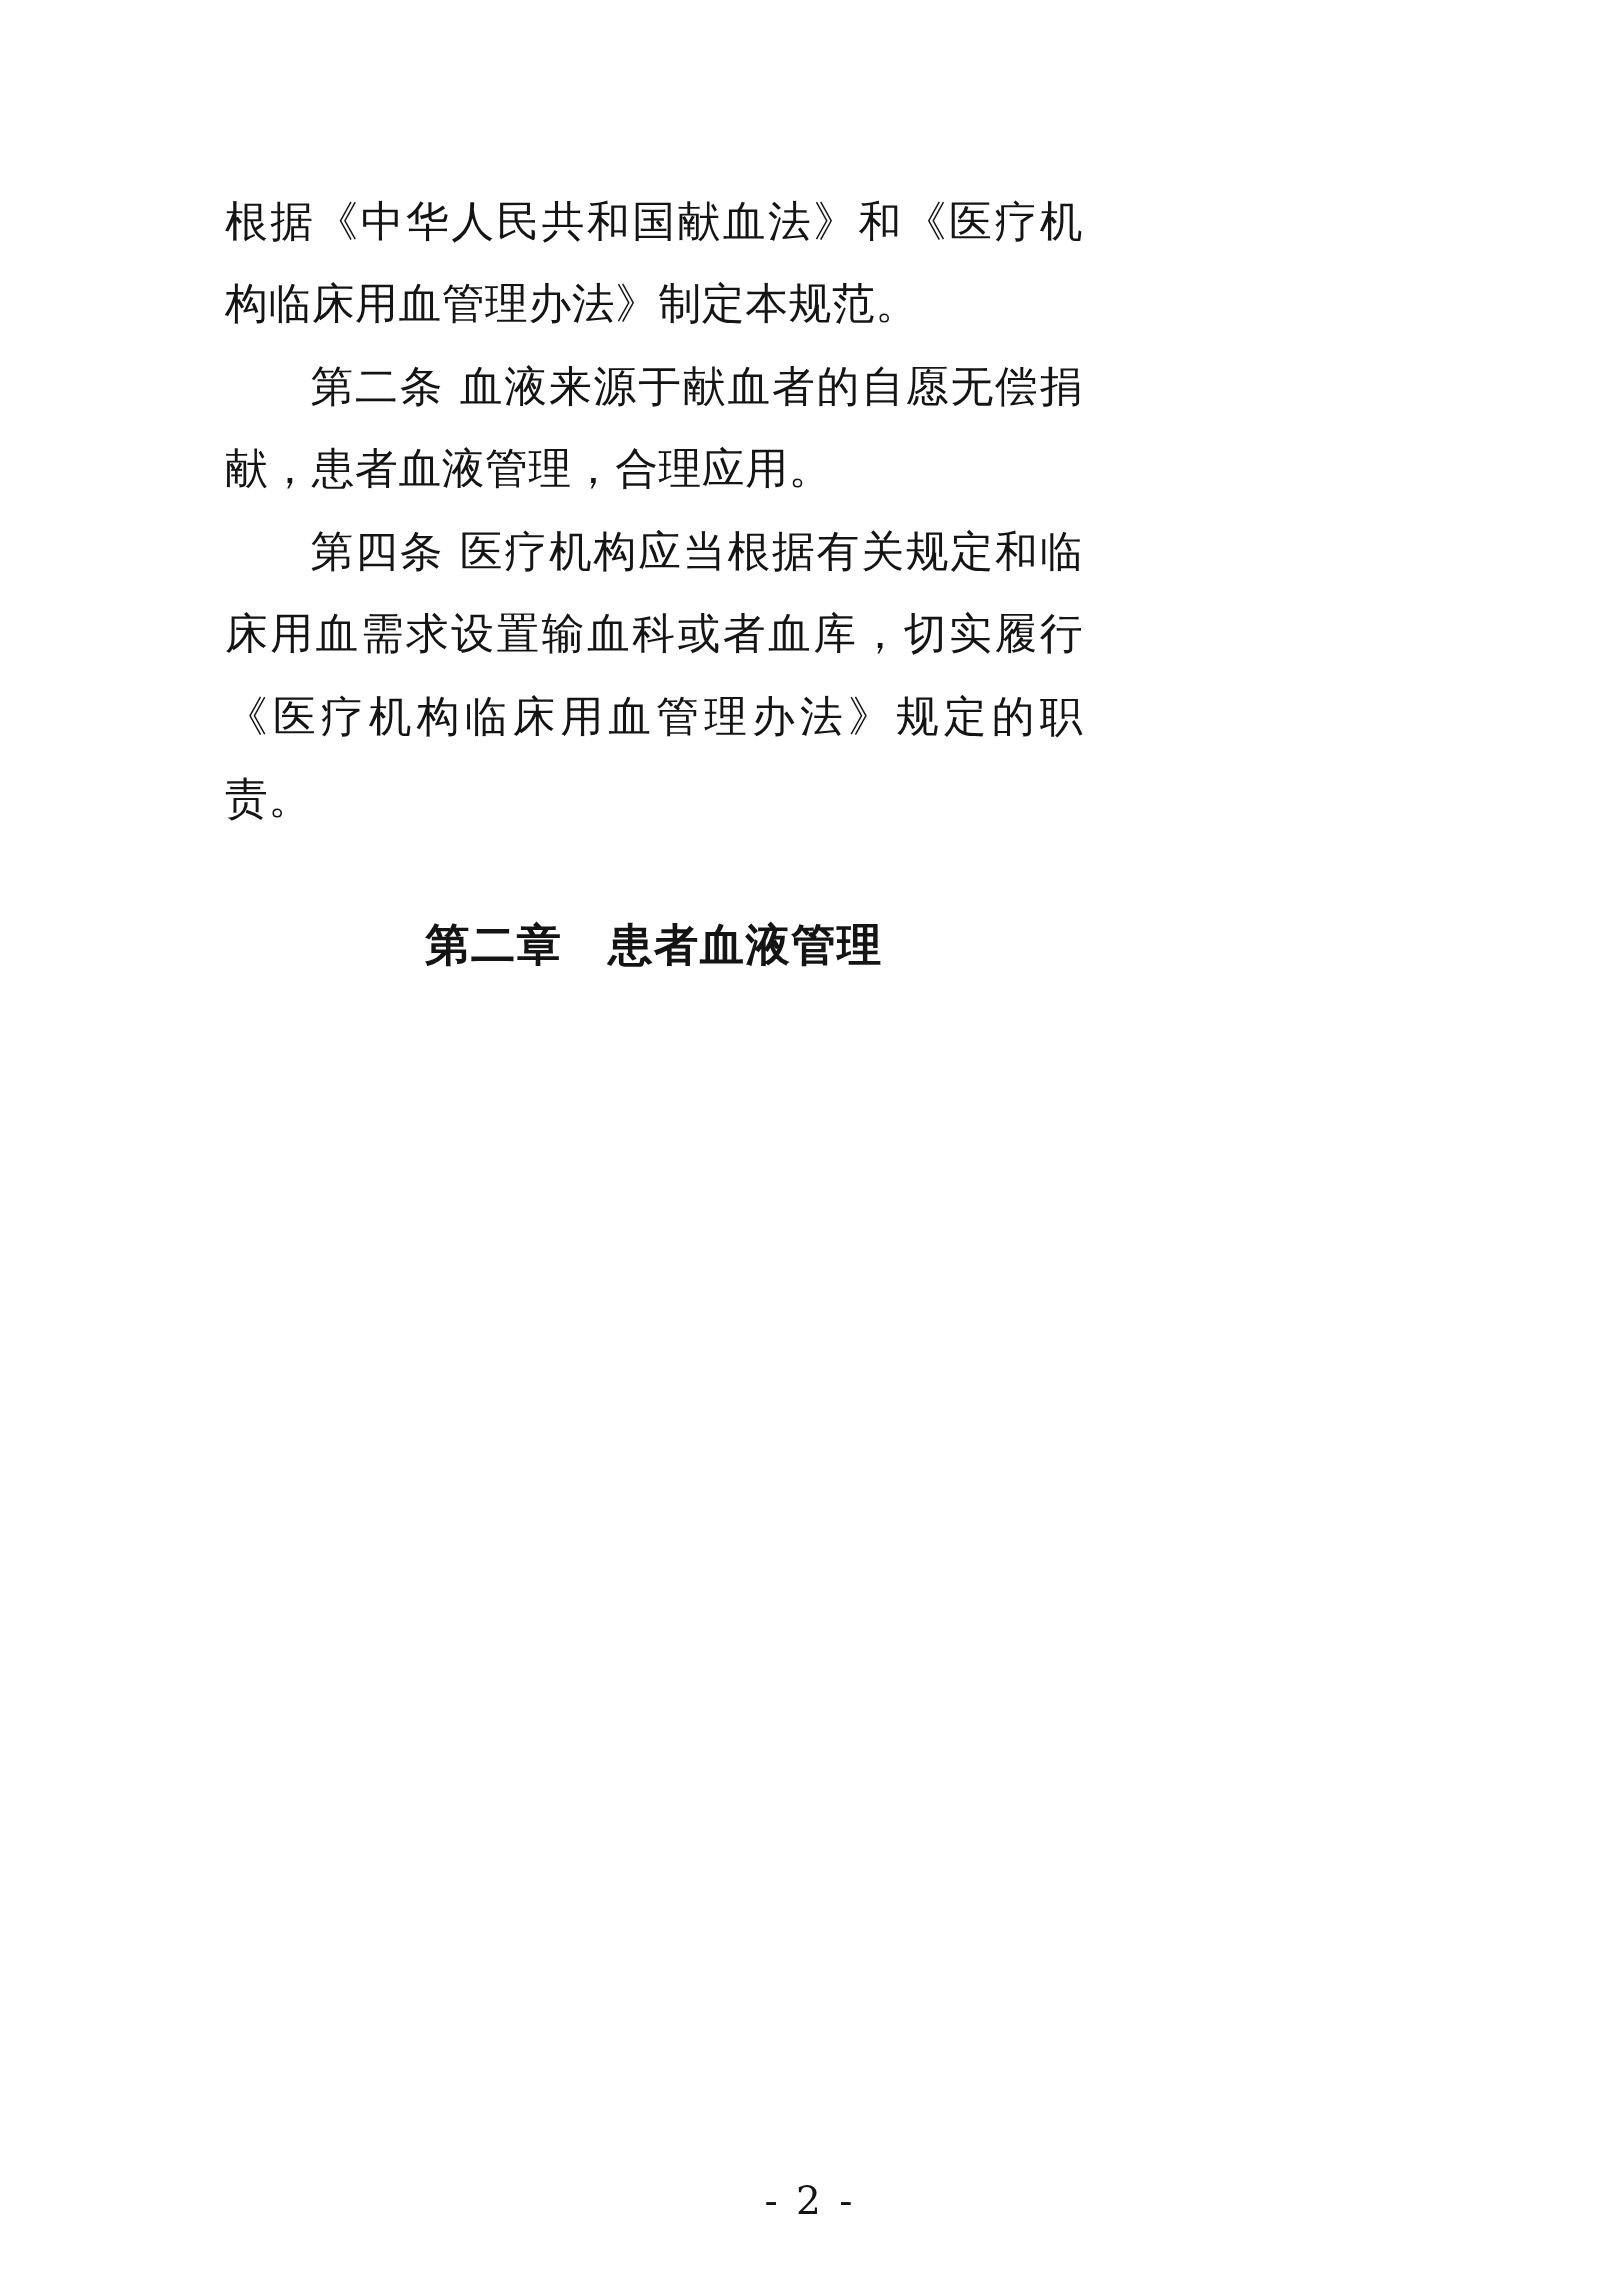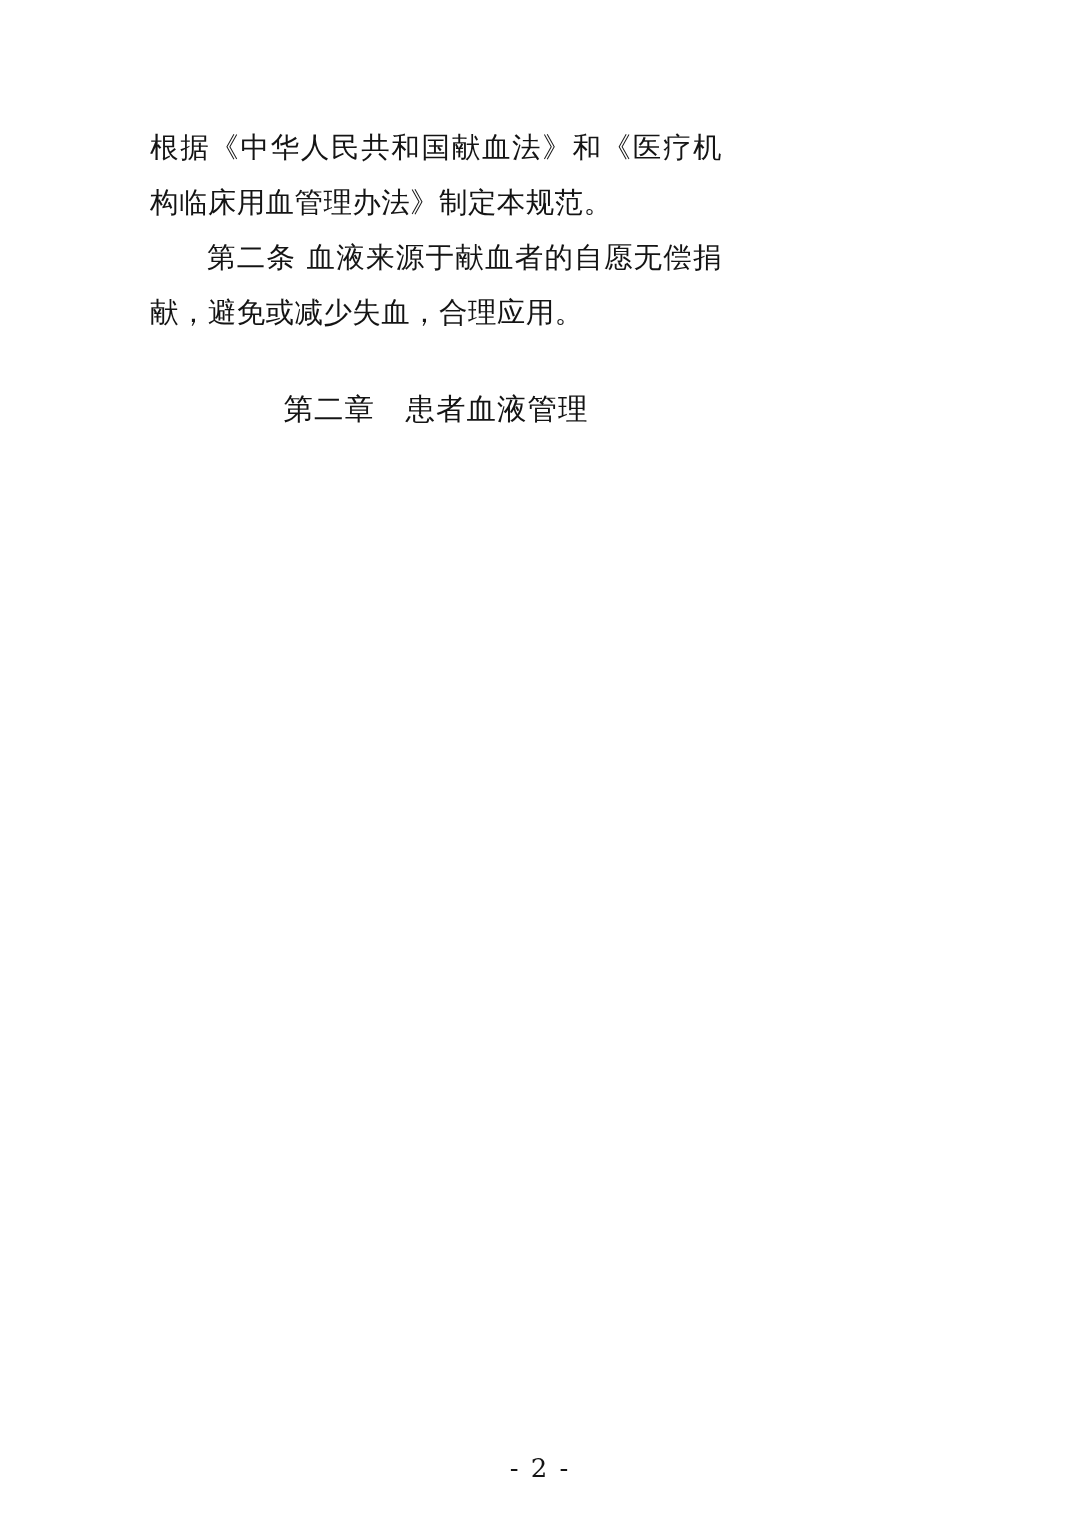--- a/index.html
+++ b/index.html
@@ -34,21 +34,21 @@
   .para {
     margin: 0;
     text-indent: 2em;
   }
   .para.noindent {
     text-indent: 0;
   }
   .chapter-heading {
     margin: 0;
     text-align: center;
-    font-weight: normal;
+    font-weight: bold;
     font-size: 29.5px;
     line-height: 55px;
     letter-spacing: 1px;
   }
   .gap-before-heading { height: 42px; }
   .gap-after-heading { height: 46px; }
   .page-number {
     position: absolute;
     left: 0;
     bottom: 44px;
@@ -59,21 +59,22 @@
     letter-spacing: 2px;
   }
 </style>
 </head>
 <body>
 
 <div class="page">
   <div class="body-text">
 
     <p class="para noindent">根据《中华人民共和国献血法》和《医疗机构临床用血管理办法》制定本规范。</p>
-    <p class="para">第二条 血液来源于献血者的自愿无偿捐献，避免或减少失血，合理应用。</p>
+    <p class="para">第二条 血液来源于献血者的自愿无偿捐献，患者血液管理，合理应用。</p>
+    <p class="para">第四条 医疗机构应当根据有关规定和临床用血需求设置输血科或者血库，切实履行《医疗机构临床用血管理办法》规定的职责。</p>
 
     <div class="gap-before-heading"></div>
     <p class="chapter-heading">第二章　患者血液管理</p>
     <div class="gap-after-heading"></div>
 
 
   </div>
 </div>
 
 <div class="page-number">- 2 -</div>

